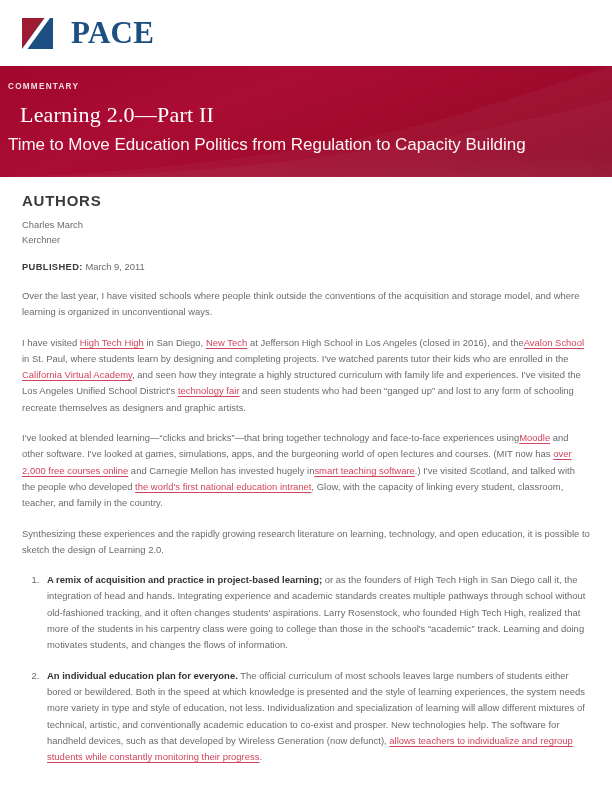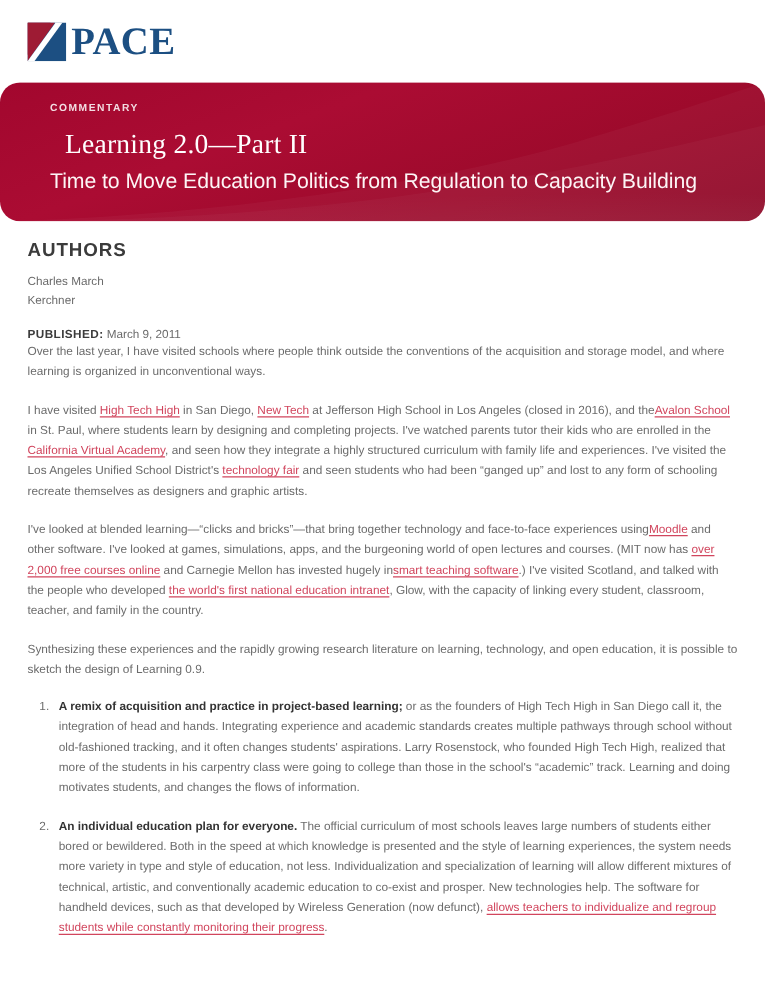--- a/index.html
+++ b/index.html
@@ -21,21 +21,21 @@
     height: 66px;
     background: #ffffff;
     display: flex;
     align-items: center;
     padding-left: 22px;
     box-sizing: border-box;
   }
   .logo-link {
     display: flex;
     align-items: center;
-    gap: 4px;
+    gap: 18px;
     text-decoration: none;
   }
   .logo-mark {
     width: 31px;
     height: 31px;
     display: block;
   }
   .logo-word {
     font-family: "Liberation Serif", serif;
     font-weight: bold;
@@ -50,22 +50,21 @@
   
   .hero {
     position: relative;
     height: 111px;
     background: #9e0b2c;
     background-image:
       radial-gradient(ellipse 150% 90% at 85% 135%, rgba(255,255,255,0.085) 0%, rgba(255,255,255,0.04) 35%, rgba(255,255,255,0) 62%),
       linear-gradient(160deg, #a2072e 0%, #ab0c33 35%, #9c0a2b 70%, #8e0726 100%);
     overflow: hidden;
     box-sizing: border-box;
-    padding: 16px 24px 0 40px;
-    border-radius: 16px;
+    padding: 16px 24px 0 8px;
   }
   .hero-swoosh {
     position: absolute;
     left: 0; top: 0;
     width: 612px; height: 111px;
     pointer-events: none;
   }
   .hero-inner { position: relative; z-index: 2; }
   .kicker {
     font-size: 8.2px;
@@ -127,20 +126,21 @@
     margin: 12px 0 0 0;
   }
   .published b {
     color: #3b3b3b;
     font-weight: bold;
     letter-spacing: 0.35px;
     text-align: right;
   }
 
   .prose {
+    margin-top: 14px;
     font-size: 9.45px;
     line-height: 16.3px;
     color: #6b6b6b;
     letter-spacing: 0.01px;
   }
   .prose p { margin: 0 0 14px 0; }
   .prose a {
     color: #d1455d;
     text-decoration: underline;
     text-underline-offset: 1.5px;
@@ -208,21 +208,21 @@
   </div>
 
   <div class="prose">
 
     <p>Over the last year, I have visited schools where people think outside the conventions of the acquisition and storage model, and where learning is organized in unconventional ways.</p>
 
     <p><span>I have visited </span><a href="#">High Tech High</a><span> in San Diego, </span><a href="#">New Tech</a><span> at Jefferson High School in Los Angeles (closed in 2016), and the</span><a href="#">Avalon School</a><span> in St. Paul, where students learn by designing and completing projects. I've watched parents tutor their kids who are enrolled in the </span><a href="#">California Virtual Academy</a><span>, and seen how they integrate a highly structured curriculum with family life and experiences. I've visited the Los Angeles Unified School District's </span><a href="#">technology fair</a><span> and seen students who had been “ganged up” and lost to any form of schooling recreate themselves as designers and graphic artists.</span></p>
 
     <p><span>I've looked at blended learning—“clicks and bricks”—that bring together technology and face-to-face experiences using</span><a href="#">Moodle</a><span> and other software. I've looked at games, simulations, apps, and the burgeoning world of open lectures and courses. (MIT now has </span><a href="#">over 2,000 free courses online</a><span> and Carnegie Mellon has invested hugely in</span><a href="#">smart teaching software</a><span>.) I've visited Scotland, and talked with the people who developed </span><a href="#">the world's first national education intranet</a><span>, Glow, with the capacity of linking every student, classroom, teacher, and family in the country.</span></p>
 
-    <p>Synthesizing these experiences and the rapidly growing research literature on learning, technology, and open education, it is possible to sketch the design of Learning 0.9.</p>
+    <p>Synthesizing these experiences and the rapidly growing research literature on learning, technology, and open education, it is possible to sketch the design of Learning 2.0.</p>
 
     <ol>
       <li><b>A remix of acquisition and practice in project-based learning;</b><span> or as the founders of High Tech High in San Diego call it, the integration of head and hands. Integrating experience and academic standards creates multiple pathways through school without old-fashioned tracking, and it often changes students' aspirations. Larry Rosenstock, who founded High Tech High, realized that more of the students in his carpentry class were going to college than those in the school's “academic” track. Learning and doing motivates students, and changes the flows of information.</span></li>
       <li><b>An individual education plan for everyone.</b><span> The official curriculum of most schools leaves large numbers of students either bored or bewildered. Both in the speed at which knowledge is presented and the style of learning experiences, the system needs more variety in type and style of education, not less. Individualization and specialization of learning will allow different mixtures of technical, artistic, and conventionally academic education to co-exist and prosper. New technologies help. The software for handheld devices, such as that developed by Wireless Generation (now defunct), </span><a href="#">allows teachers to individualize and regroup students while constantly monitoring their progress</a><span>.</span></li>
     </ol>
 
   </div>
 </div>
 
 </body></html>

